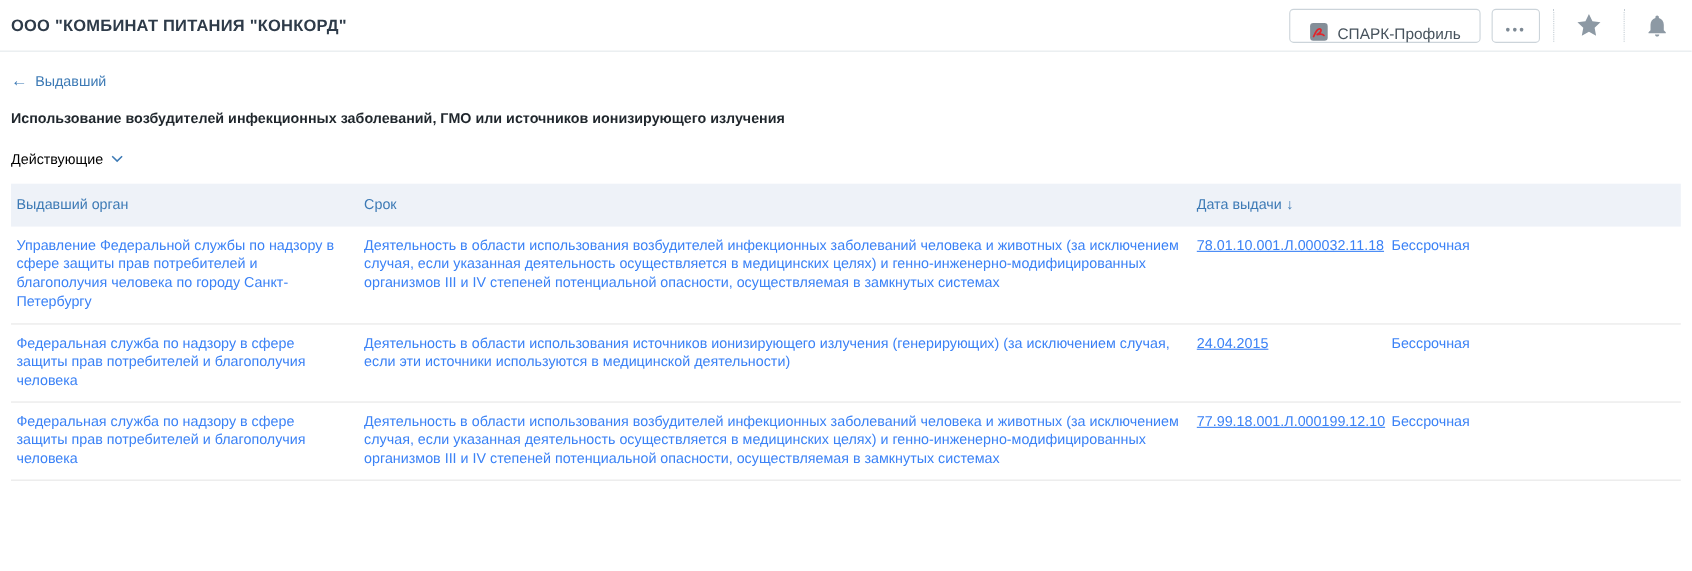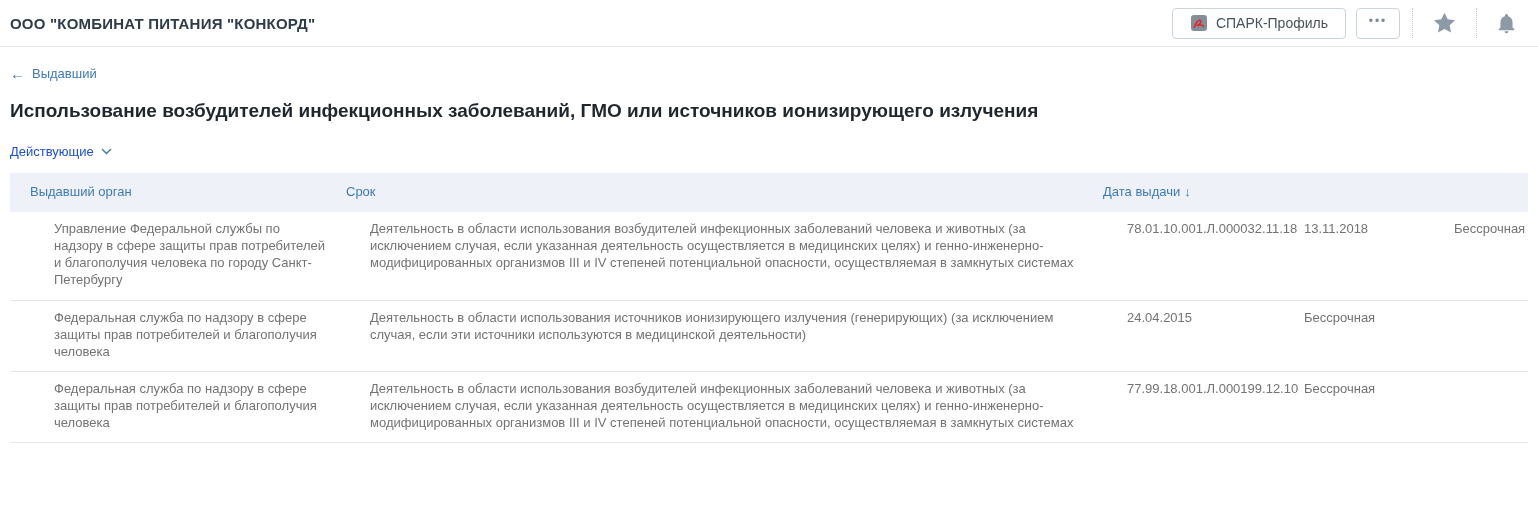--- a/index.html
+++ b/index.html
@@ -16,21 +16,21 @@
     height: 47px;
     display: flex; align-items: center; justify-content: space-between;
     padding: 0 14px 0 10px;
     border-bottom: 1px solid #e3e8ec;
   }
   .company-name {
     font-size: 15px; font-weight: bold; color: #2e3b49; letter-spacing: .2px;
   }
   .topbar-right { display: flex; align-items: center; }
   .btn {
-    display: inline-flex; align-items: center; justify-content: center;
+    display: inline-flex; align-items: flex-end; justify-content: center;
     height: 31px; background: #fff;
     border: 1px solid #ccd4da; border-radius: 4px;
     font-size: 14px; color: #46525c; cursor: pointer;
     font-family: "Liberation Sans", sans-serif;
   }
   .btn-spark { padding: 0 17px; gap: 8px; }
   .btn-more { width: 44px; margin-left: 10px; color: #7d8994; font-size: 12px; letter-spacing: 2px; padding-bottom: 4px; }
   .v-dotted {
     width: 0; height: 30px; border-left: 1px dotted #c3ccd3; margin: 0 12px;
   }
@@ -43,53 +43,52 @@
   .back-link {
     display: inline-flex; align-items: center; gap: 7px;
     margin: 19px 0 0 10px;
     color: #3d7ab5; font-size: 13px; text-decoration: none; cursor: pointer;
   }
   .back-arrow { font-size: 15px; line-height: 1; }
 
   
   .page-title {
     margin: 17px 10px 0;
-    font-size: 19px; font-weight: bold; color: #1f262c;
+    font-size: 13px; font-weight: bold; color: #1f262c;
   }
 
   
   .filter {
     display: inline-flex; align-items: center; gap: 7px;
     margin: 22px 0 0 10px;
-    color: #1d4ed8; font-size: 13px; cursor: pointer;
+    color: #000000; font-size: 13px; cursor: pointer;
   }
 
   
   .lic-table { margin: 13px 10px 0; width: 1518px; }
   .t-head, .t-row {
     display: grid;
     grid-template-columns: 316px 757px 177px 150px 1fr;
-    padding-left: 20px;
+    padding-left: 5px;
   }
   .t-head {
     background: #eef2f8;
   }
   .t-head .th {
     color: #3d7ab5; font-size: 13px; font-weight: normal;
     padding: 11px 16px 11px 0; line-height: 1.3;
     text-align: left; cursor: pointer;
   }
   .sort-arrow { color: #3d7ab5; margin-left: 4px; }
   .t-row { border-bottom: 1px solid #e6e6e6; }
   .t-row .td {
-    font-size: 13px; line-height: 1.32; color: #737373;
+    font-size: 13px; line-height: 1.32; color: #3b82f6;
     padding: 8px 16px 11px 0;
-    margin-left: 24px;
   }
-  .td.nowrap { white-space: nowrap; }
+  .td.nowrap { white-space: nowrap; text-decoration: underline; }
 
   svg { display: block; }
 </style>
 </head>
 <body>
 
 
 
 
 <div class="topbar">
@@ -158,21 +157,20 @@
     <div class="th">Срок</div>
     <div class="th">
       <span>Дата выдачи</span><span class="sort-arrow">↓</span>
     </div>
   </div>
 
   <div class="t-row">
     <div class="td">Управление Федеральной службы по надзору в сфере защиты прав потребителей и благополучия человека по городу Санкт-Петербургу</div>
     <div class="td">Деятельность в области использования возбудителей инфекционных заболеваний человека и животных (за исключением случая, если указанная деятельность осуществляется в медицинских целях) и генно-инженерно-модифицированных организмов III и IV степеней потенциальной опасности, осуществляемая в замкнутых системах</div>
     <div class="td nowrap">78.01.10.001.Л.000032.11.18</div>
-    <div class="td nowrap">13.11.2018</div>
     <div class="td">Бессрочная</div>
   </div>
 
   <div class="t-row">
     <div class="td">Федеральная служба по надзору в сфере защиты прав потребителей и благополучия человека</div>
     <div class="td">Деятельность в области использования источников ионизирующего излучения (генерирующих) (за исключением случая, если эти источники используются в медицинской деятельности)</div>
     <div class="td nowrap">24.04.2015</div>
     <div class="td">Бессрочная</div>
   </div>
 

